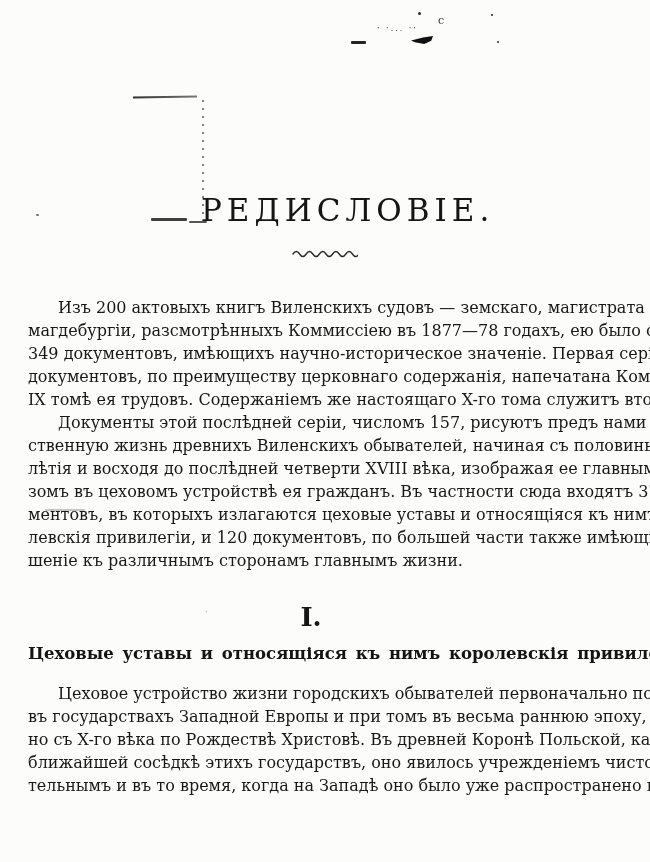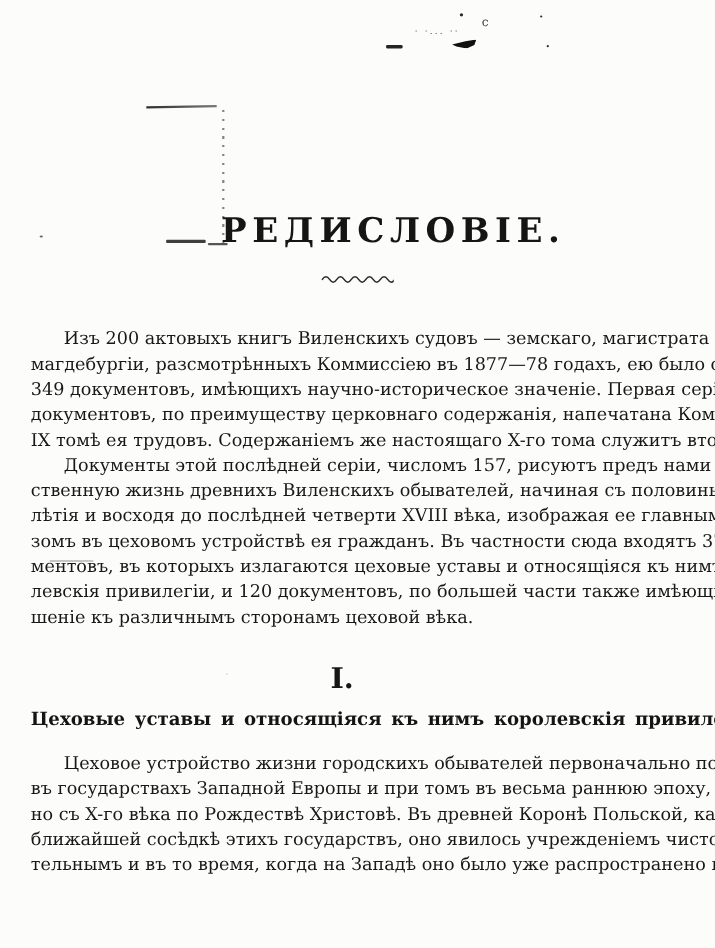--- a/index.html
+++ b/index.html
@@ -33,21 +33,21 @@
     position:absolute;left:202px;top:100px;width:2px;height:128px;
     background:repeating-linear-gradient(to bottom,#5a5a5a 0 2px,transparent 2px 8px);
     opacity:.75;
   }
   .ghost-underdash1{position:absolute;left:151px;top:218px;width:36px;height:3px;background:#3f3f3f;border-radius:1px;}
   .ghost-underdash2{position:absolute;left:189px;top:221px;width:18px;height:2px;background:#555;border-radius:1px;}
 
   
   .title{
     position:absolute;left:201px;top:192px;
-    font-size:31px;font-weight:bold;
+    font-size:31px;font-weight:normal;
     letter-spacing:5px;
     white-space:nowrap;
     color:#151515;
   }
 
   
   .divider{position:absolute;left:292px;top:247px;width:66px;height:12px;}
 
   
   .textblock{
@@ -117,21 +117,21 @@
         <div class="line">документовъ, по преимуществу церковнаго содержанія, напечатана Коммиссіею въ</div>
         <div class="line">IX томѣ ея трудовъ. Содержаніемъ же настоящаго X-го тома служитъ вторая и</div>
       </div>
     <div>
         <div class="line indent">Документы этой послѣдней серіи, числомъ 157, рисуютъ предъ нами обще-</div>
         <div class="line">ственную жизнь древнихъ Виленскихъ обывателей, начиная съ половины XVI сто-</div>
         <div class="line">лѣтія и восходя до послѣдней четверти XVIII вѣка, изображая ее главнымъ обра-</div>
         <div class="line">зомъ въ цеховомъ устройствѣ ея гражданъ. Въ частности сюда входятъ 37 доку-</div>
         <div class="line">ментовъ, въ которыхъ излагаются цеховые уставы и относящіяся къ нимъ коро-</div>
         <div class="line">левскія привилегіи, и 120 документовъ, по большей части также имѣющихъ отно-</div>
-        <div class="line no-just">шеніе къ различнымъ сторонамъ цеховой вѣка.</div>
+        <div class="line no-just">шеніе къ различнымъ сторонамъ главнымъ жизни.</div>
       </div>
   </div>
 
   <div class="section-number">I.</div>
 
   <div class="section-heading">Цеховые уставы и относящіяся къ нимъ королевскія привилегіи.</div>
 
   <div class="textblock" id="body-3">
     <div>
         <div class="line indent">Цеховое устройство жизни городскихъ обывателей первоначально появилось</div>

